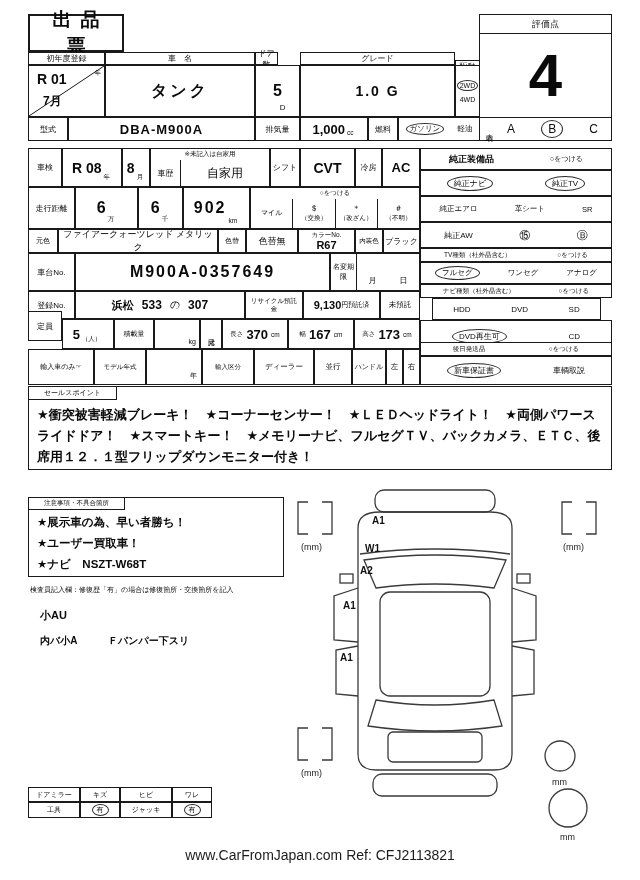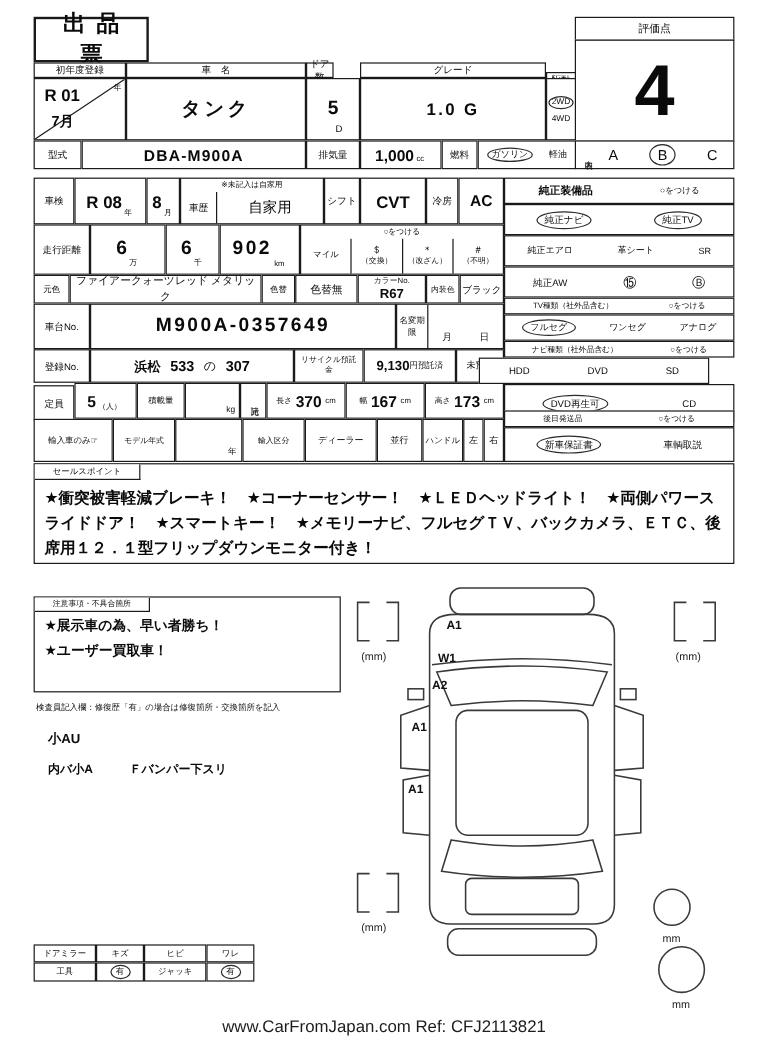--- a/index.html
+++ b/index.html
@@ -231,21 +231,21 @@
       <span>リサイクル預託金</span>
     </div>
   <div class="a b c" style="left:303px;top:291px;width:77px;height:28px">
     <span class="f11 bold">9,130</span>
     <span class="f7">円預託済</span>
   </div>
   <div class="a b c f75" style="left:380px;top:291px;width:40px;height:28px">
       <span>未預託</span>
     </div>
 
-  <div class="a b c f8" style="left:28px;top:321px;width:34px;height:30px">
+  <div class="a b c f8" style="left:28px;top:311px;width:34px;height:30px">
       <span>定員</span>
     </div>
   <div class="a b c" style="left:62px;top:319px;width:52px;height:30px">
     <span class="f13 bold">5</span>
     <span class="sub">（人）</span>
   </div>
   <div class="a b c f7" style="left:114px;top:319px;width:40px;height:30px">
       <span>積載量</span>
     </div>
   <div class="a b" style="left:154px;top:319px;width:46px;height:30px">
@@ -322,21 +322,21 @@
   </div>
   <div class="a b sa f75" style="left:420px;top:262px;width:192px;height:22px">
     <span class="oval">フルセグ</span>
     <span>ワンセグ</span>
     <span>アナログ</span>
   </div>
   <div class="a b sa f6" style="left:420px;top:284px;width:192px;height:14px">
     <span>ナビ種類（社外品含む）</span>
     <span>○をつける</span>
   </div>
-  <div class="a b sa f8" style="left:399px;top:298px;width:192px;height:22px">
+  <div class="a b sa f8" style="left:432px;top:298px;width:169px;height:22px">
     <span>HDD</span>
     <span>DVD</span>
     <span>SD</span>
   </div>
   <div class="a b sa f8" style="left:420px;top:320px;width:192px;height:32px">
     <span class="oval">DVD再生可</span>
     <span>CD</span>
   </div>
   <div class="a b sa f6" style="left:420px;top:342px;width:192px;height:14px">
     <span>後日発送品</span>
@@ -354,20 +354,21 @@
       <div class="salesline">ライドドア！　★スマートキー！　★メモリーナビ、フルセグＴＶ、バックカメラ、ＥＴＣ、後</div>
       <div class="salesline">席用１２．１型フリップダウンモニター付き！</div>
     </div>
   </div>
 
   <div class="a b" style="left:28px;top:497px;width:256px;height:80px">
     <div class="tab f6" style="width:96px;height:12px">注意事項・不具合箇所</div>
     <div style="position:absolute;left:8px;top:14px;font-weight:bold;font-size:11.5px;line-height:21px">
       <div>★展示車の為、早い者勝ち！</div>
       <div>★ユーザー買取車！</div>
+      <div>★ナビ　NSZT-W68T</div>
     </div>
   </div>
 
   <div class="a f7" style="left:30px;top:585px;width:270px">検査員記入欄：修復歴「有」の場合は修復箇所・交換箇所を記入</div>
   <div class="a f11 bold" style="left:40px;top:608px">小AU</div>
   <div class="a f10 bold" style="left:40px;top:634px">内バ小A</div>
   <div class="a f10 bold" style="left:108px;top:634px">Ｆバンパー下スリ</div>
 
   <svg class="a" style="left:288px;top:488px" width="324" height="360" viewBox="0 0 324 360">
     <g fill="none" stroke="#3a3a3a" stroke-width="1.3">

